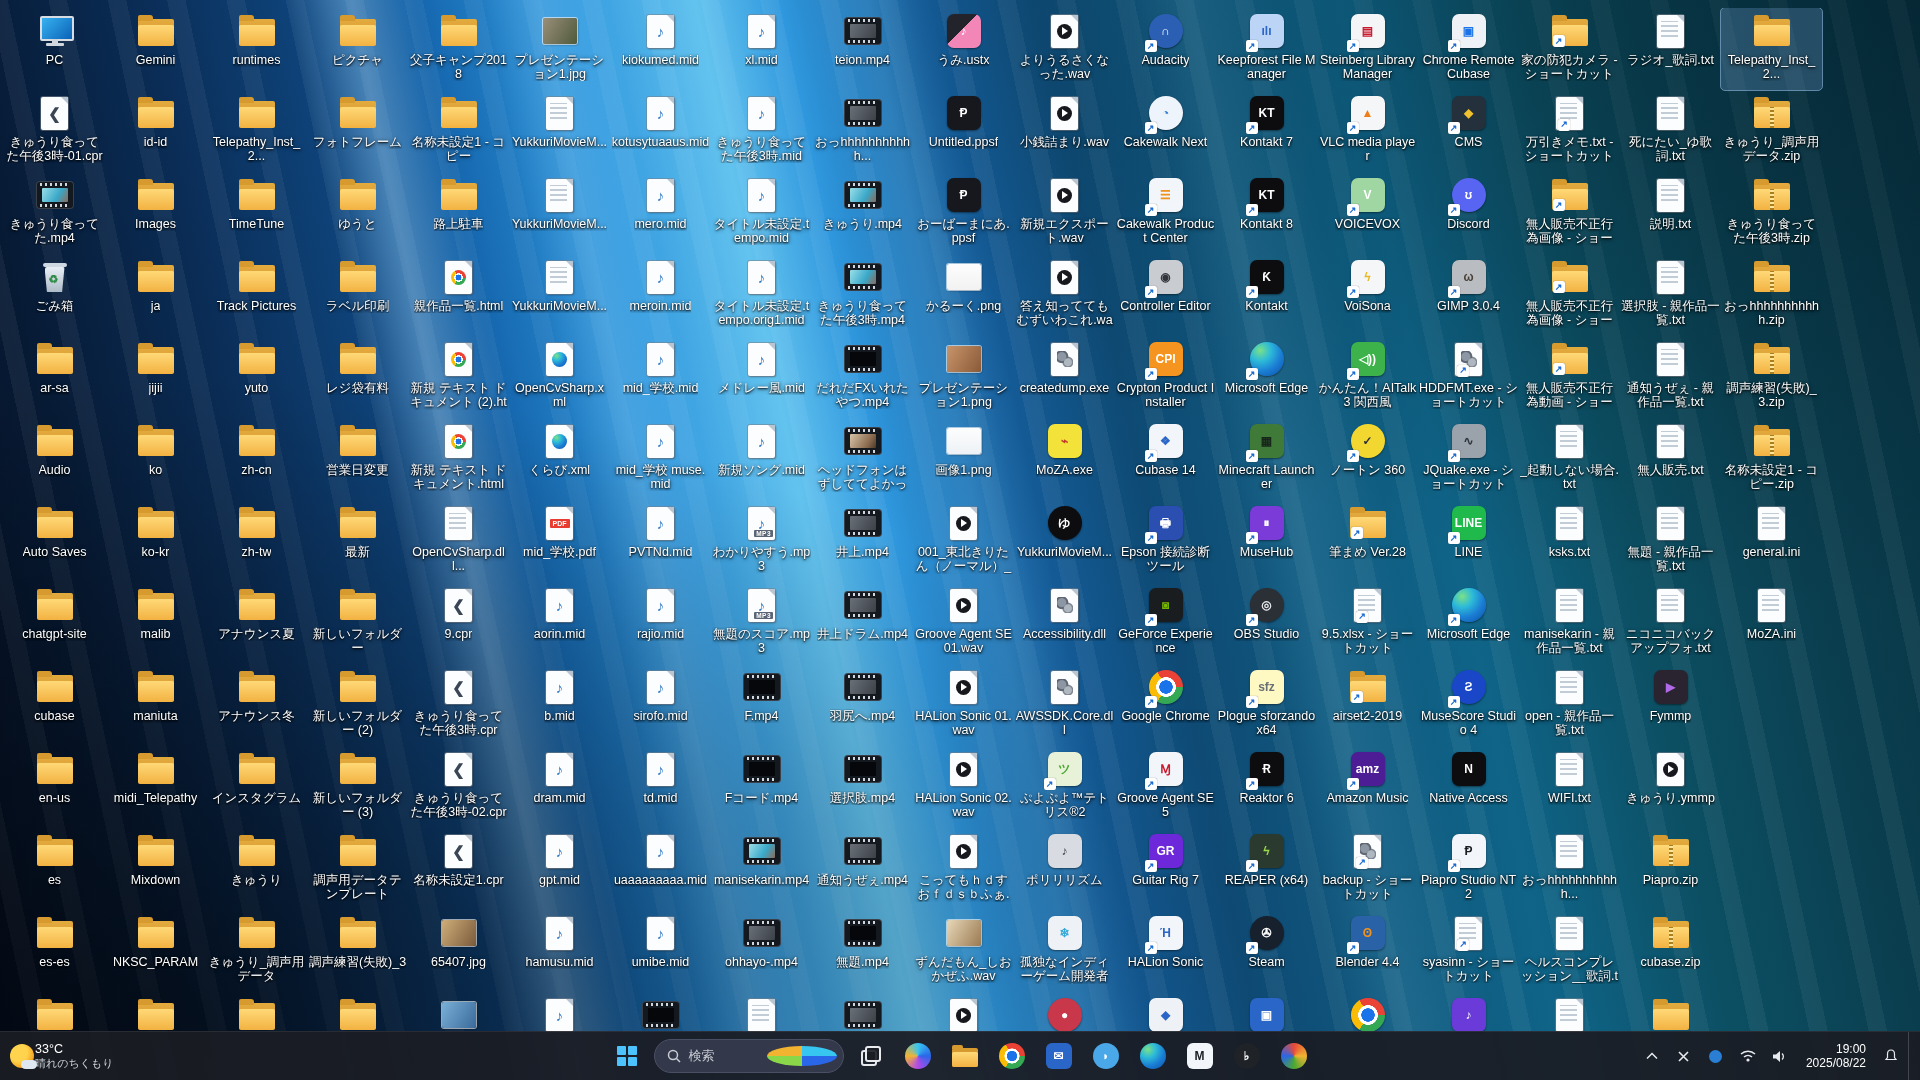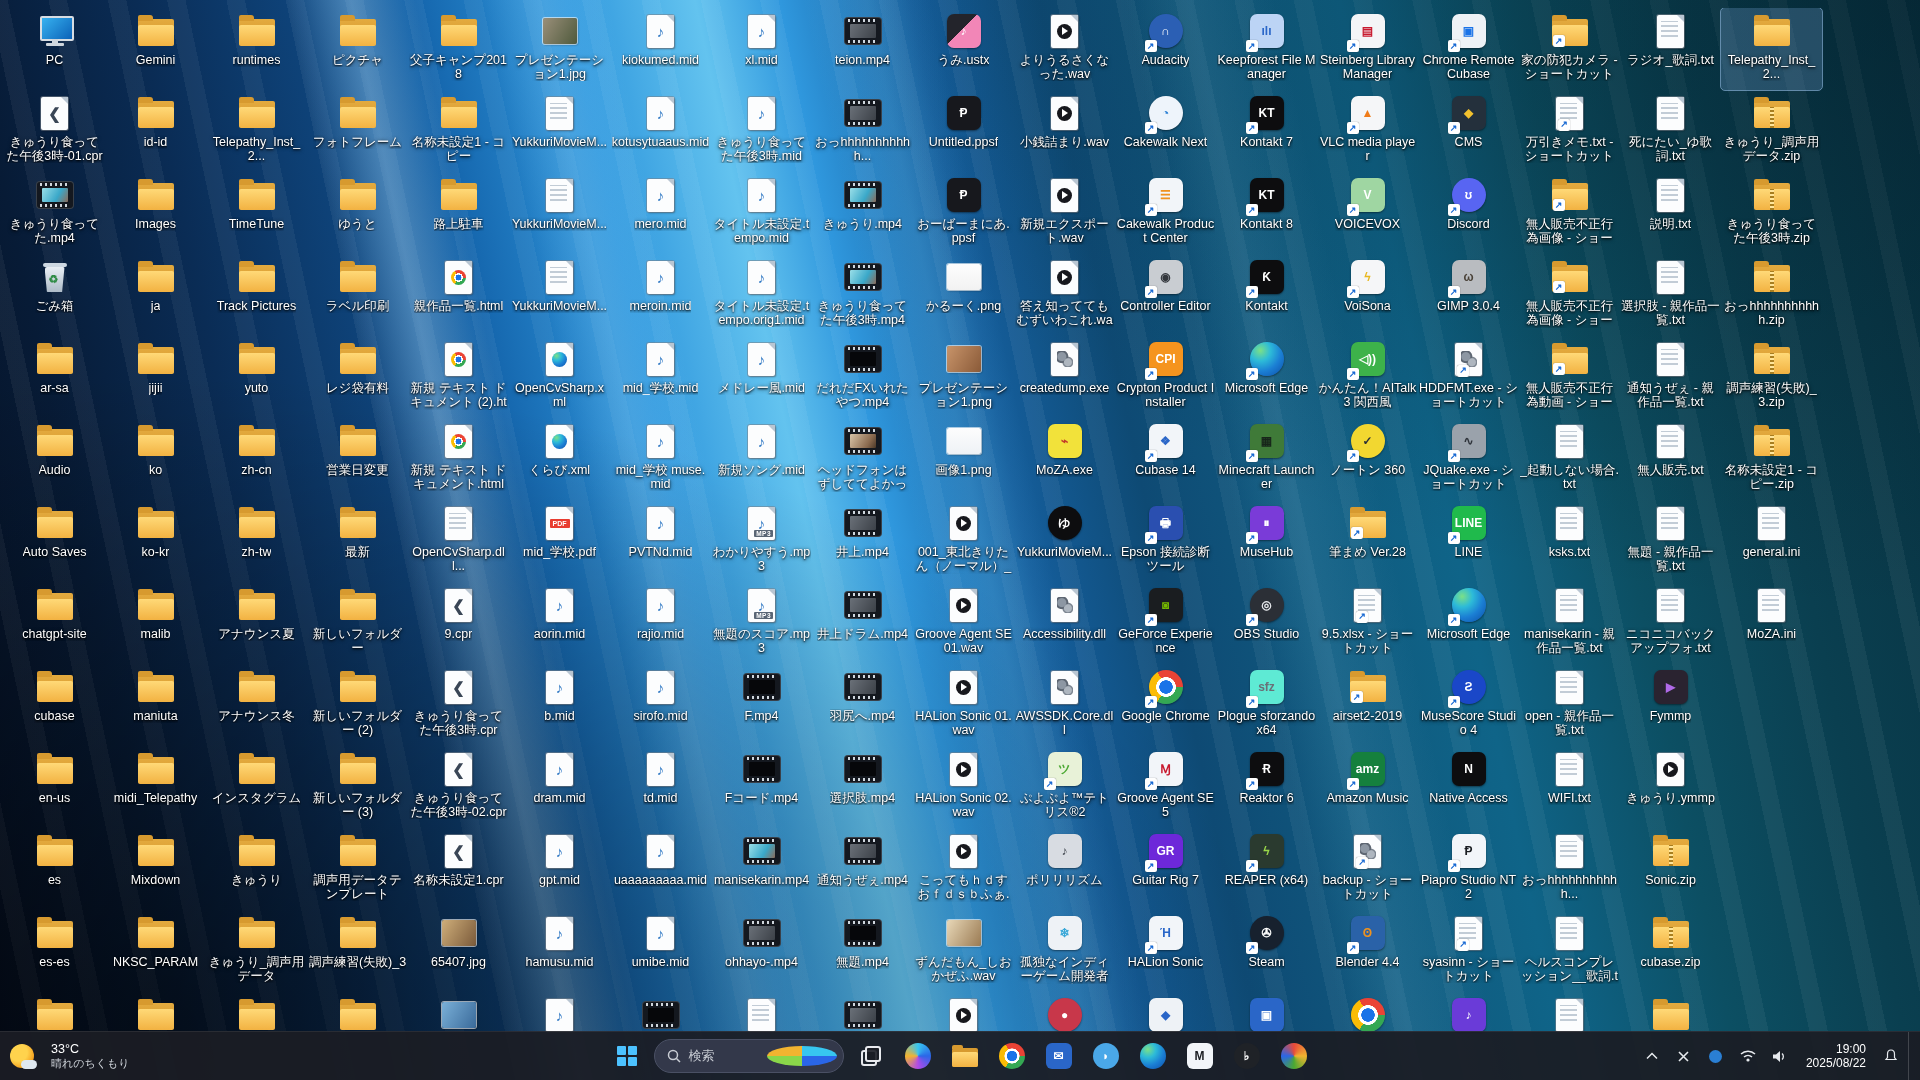--- a/index.html
+++ b/index.html
@@ -102,21 +102,21 @@
   .binic .ld{position:absolute;left:1px;top:2px;width:24px;height:4px;border-radius:2px;background:#cdd8e2;}
   .binic .rc{position:absolute;left:7px;top:12px;font-size:11px;color:#2e8b45;font-weight:bold;}
   
   .sc{position:absolute;left:2px;bottom:-1px;width:12px;height:12px;background:#fff;border-radius:2px;
       box-shadow:0 0 1px rgba(0,0,0,.6);display:flex;align-items:center;justify-content:center;
       font-size:9px;font-weight:bold;color:#1567d2;z-index:3;line-height:1;}
   
   .taskbar{position:absolute;left:0;bottom:0;width:1920px;height:48px;
       background:rgba(27,29,36,.94);border-top:1px solid rgba(255,255,255,.07);
       display:flex;align-items:center;z-index:10;}
-  .tb-weather{position:absolute;left:10px;display:flex;align-items:center;gap:17px;height:48px;cursor:default;}
+  .tb-weather{position:absolute;left:10px;display:flex;align-items:center;gap:1px;height:48px;cursor:default;}
   .w-ic{width:24px;height:24px;border-radius:50%;
       background:radial-gradient(circle at 35% 35%, #ffd34d 0 40%, #f5a623 70%, #e08214 100%);
       position:relative;}
   .w-ic:after{content:"";position:absolute;right:-3px;bottom:-1px;width:16px;height:9px;border-radius:6px;
       background:#dfe8f0;}
   .w-txt{display:flex;flex-direction:column;line-height:1.15;}
   .w-temp{font-size:12.5px;color:#fff;}
   .w-desc{font-size:11px;color:#cfd4da;}
   .tb-center{margin:0 auto;display:flex;align-items:center;gap:7px;}
   .tbtn{width:40px;height:40px;border-radius:6px;display:flex;align-items:center;justify-content:center;}
@@ -1510,21 +1510,21 @@
       <div class="cell">
         <div class="icw">
           <span class="app rnd ball-chrome">
             <span class="sc">↗</span>
           </span>
         </div>
         <div class="lbl">Google Chrome</div>
       </div>
       <div class="cell">
         <div class="icw">
-          <span class="app" style="background:#5eead4">
+          <span class="app" style="background:#fef9c3">
             <span class="ag" style="color:#6a7078;">sfz</span>
             <span class="sc">↗</span>
           </span>
         </div>
         <div class="lbl">Plogue sforzando x64</div>
       </div>
       <div class="cell">
         <div class="icw">
           <span class="fold">
             <span class="fb"></span>
@@ -1670,21 +1670,21 @@
         <div class="icw">
           <span class="app" style="background:#0d0d0f">
             <span class="ag" style="">Ɍ</span>
             <span class="sc">↗</span>
           </span>
         </div>
         <div class="lbl">Reaktor 6</div>
       </div>
       <div class="cell">
         <div class="icw">
-          <span class="app" style="background:#15803d">
+          <span class="app" style="background:#4c1d95">
             <span class="ag" style="">amz</span>
             <span class="sc">↗</span>
           </span>
         </div>
         <div class="lbl">Amazon Music</div>
       </div>
       <div class="cell">
         <div class="icw">
           <span class="app" style="background:#0d0d0f">
             <span class="ag" style="">N</span>
@@ -1852,21 +1852,21 @@
         <div class="lbl">おっhhhhhhhhhhh...</div>
       </div>
       <div class="cell">
         <div class="icw">
           <span class="fold">
             <span class="fb"></span>
             <span class="ff"></span>
             <span class="zipline"></span>
           </span>
         </div>
-        <div class="lbl">Sonic.zip</div>
+        <div class="lbl">Piapro.zip</div>
       </div>
       <div class="cell"></div>
     </div>
     <div class="drow">
       <div class="cell">
         <div class="icw">
           <span class="fold">
             <span class="fb"></span>
             <span class="ff"></span>
           </span>

